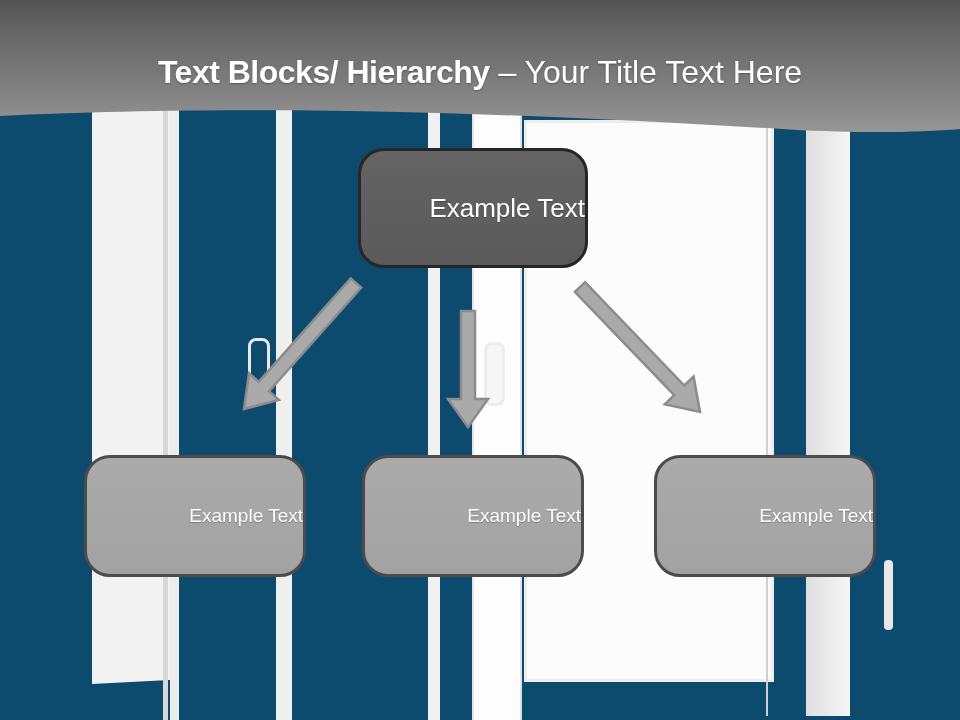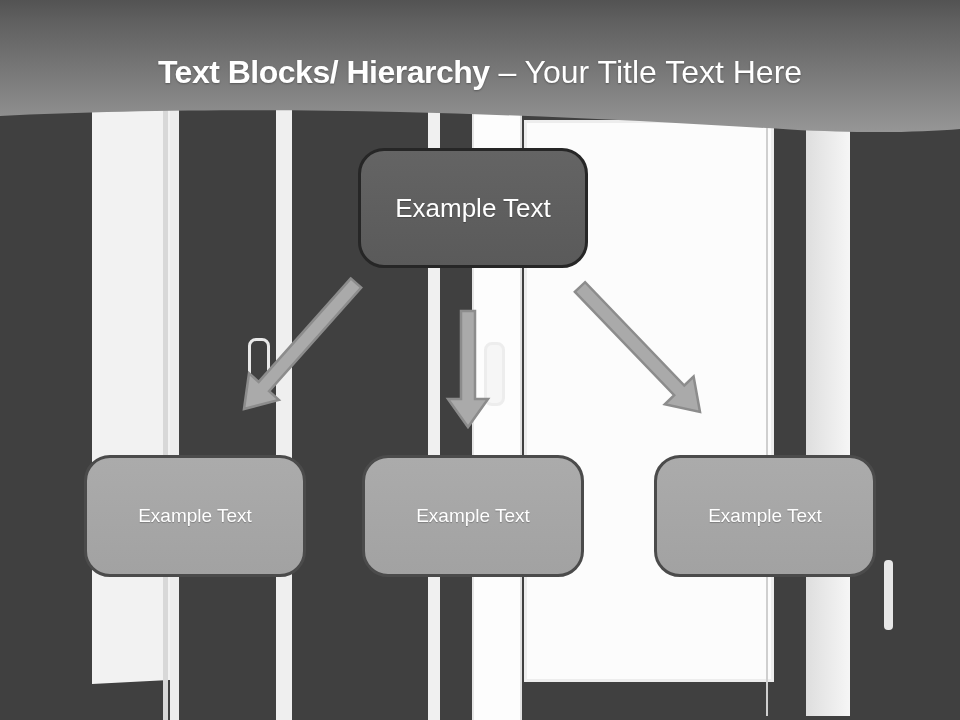--- a/index.html
+++ b/index.html
@@ -1,21 +1,21 @@
 <!DOCTYPE html>
 <html><head>
 <meta charset="utf-8">
 <style>
   html, body { margin: 0; padding: 0; background: #ffffff; }
   .slide {
     position: relative;
     width: 960px;
     height: 720px;
     overflow: hidden;
-    background: #404040;
+    background: #0c4a6e;
     font-family: "Liberation Sans", sans-serif;
   }
 
   
   .bg { position: absolute; inset: 0; z-index: 0; }
   .bg div { position: absolute; }
   .ld-glass   { left: 92px;  top: 112px; width: 78px;  height: 572px; background: #f2f2f2; border-right: 4px solid #dedede; transform: skewY(-3deg); transform-origin: top left; }
   .ld-line1   { left: 163px; top: 106px; width: 5px;   height: 614px; background: #d8d8d8; }
   .ld-line2   { left: 170px; top: 106px; width: 9px;   height: 614px; background: #ececec; }
   .ld-handle  { left: 248px; top: 338px; width: 16px;  height: 56px;  border: 3px solid #e9e9e9; border-radius: 8px; }
@@ -49,21 +49,21 @@
   .arrows { position: absolute; inset: 0; z-index: 1; }
 
   
   .box {
     position: absolute;
     z-index: 2;
     box-sizing: border-box;
     border-radius: 26px;
     display: flex;
     align-items: center;
-    justify-content: center;
+    justify-content: flex-end;
     color: #ffffff;
     text-shadow: 0 1px 1px rgba(0,0,0,0.25);
   }
   .box-root {
     left: 358px; top: 148px;
     width: 230px; height: 120px;
     background: linear-gradient(#646464, #5a5a5a);
     border: 3px solid #262626;
     font-size: 26px;
   }

